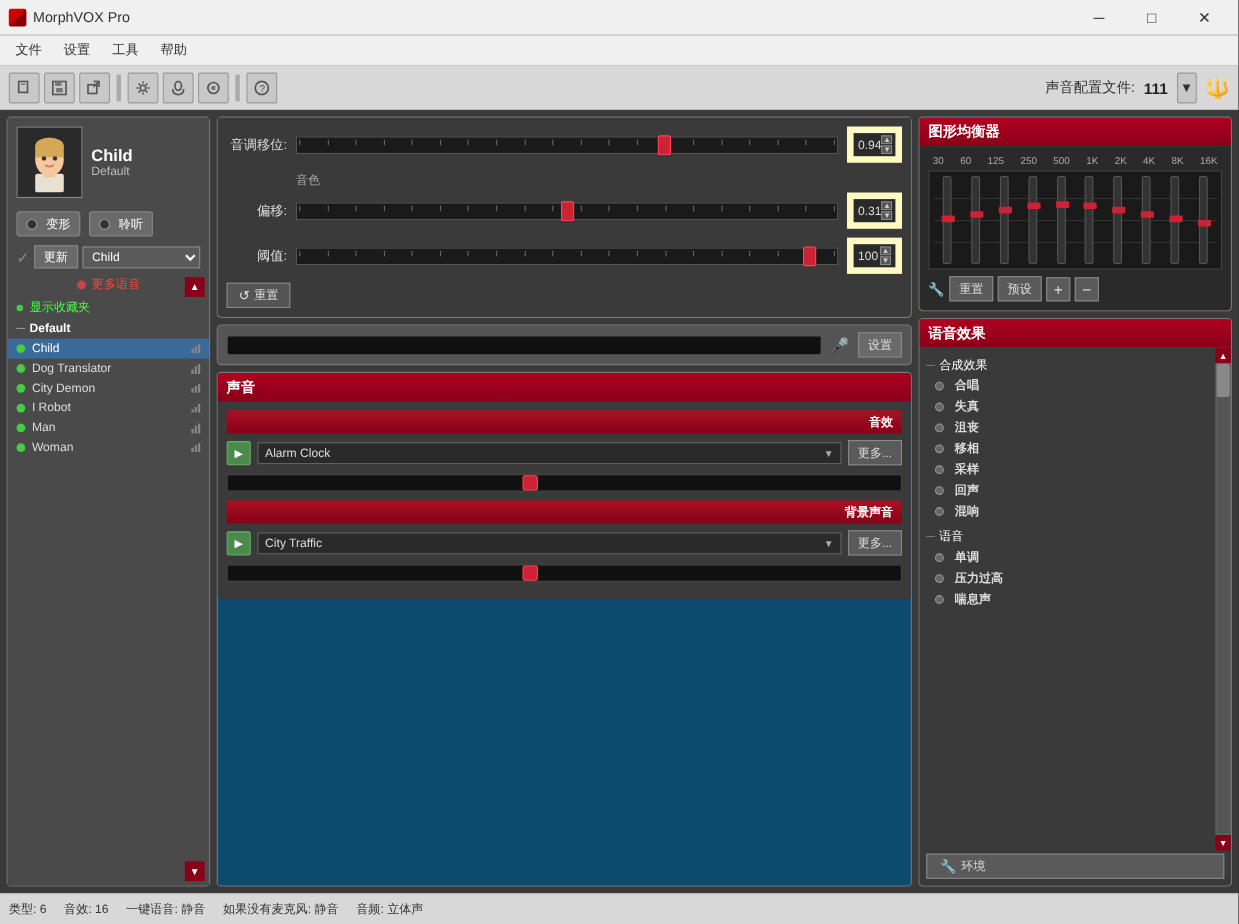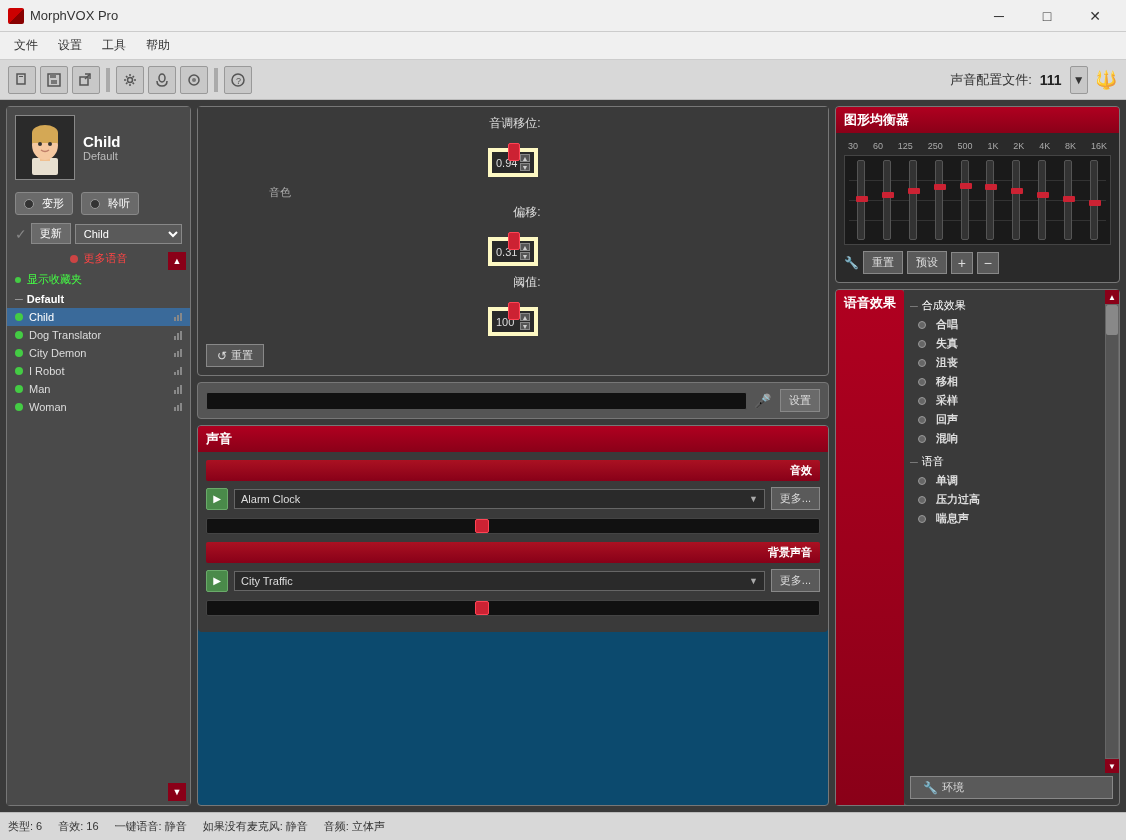--- a/index.html
+++ b/index.html
@@ -300,21 +300,20 @@
     .config-body {
       padding: 8px;
       background: #3a3a3a;
       border-radius: 0 0 4px 4px;
     }
     .slider-row {
       display: flex;
       align-items: center;
       margin-bottom: 8px;
       gap: 8px;
-      flex-direction: column;
     }
     .slider-label {
       width: 55px;
       font-size: 12px;
       color: #ddd;
       text-align: right;
       flex-shrink: 0;
     }
     .slider-section-label {
       font-size: 11px;
@@ -328,21 +327,21 @@
       width: 12px;
       height: 18px;
       background: #cc2233;
       border: 1px solid #ff4455;
       border-radius: 2px;
       cursor: grab;
     }
     .slider-value-box {
       width: 50px;
       background: #2a2a2a;
-      border: 4px solid #fef9c3;
+      border: 6px solid #fef9c3;
       color: #ddd;
       font-size: 11px;
       padding: 2px 4px;
       text-align: right;
       display: flex;
       align-items: center;
       justify-content: space-between;
       flex-shrink: 0;
     }
     .spin-btns {
@@ -587,21 +586,21 @@
       justify-content: center;
     }
 
     
     .effects-panel {
       background: #555;
       border-radius: 4px;
       border: 1px solid #777;
       flex: 1;
       display: flex;
-      flex-direction: row;
+      flex-direction: column;
     }
     .effects-body {
       background: #3a3a3a;
       padding: 6px;
       border-radius: 0 0 4px 4px;
       flex: 1;
       overflow: hidden;
       display: flex;
       flex-direction: column;
     }

